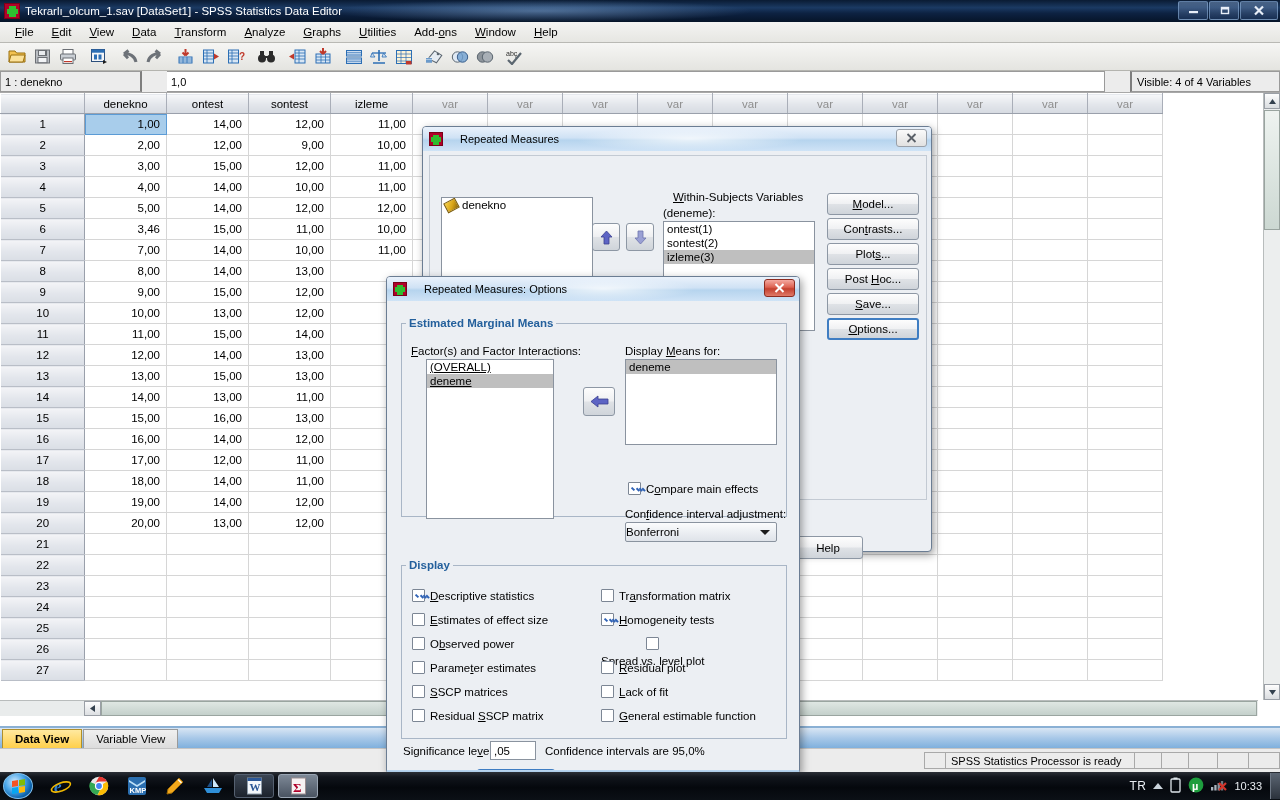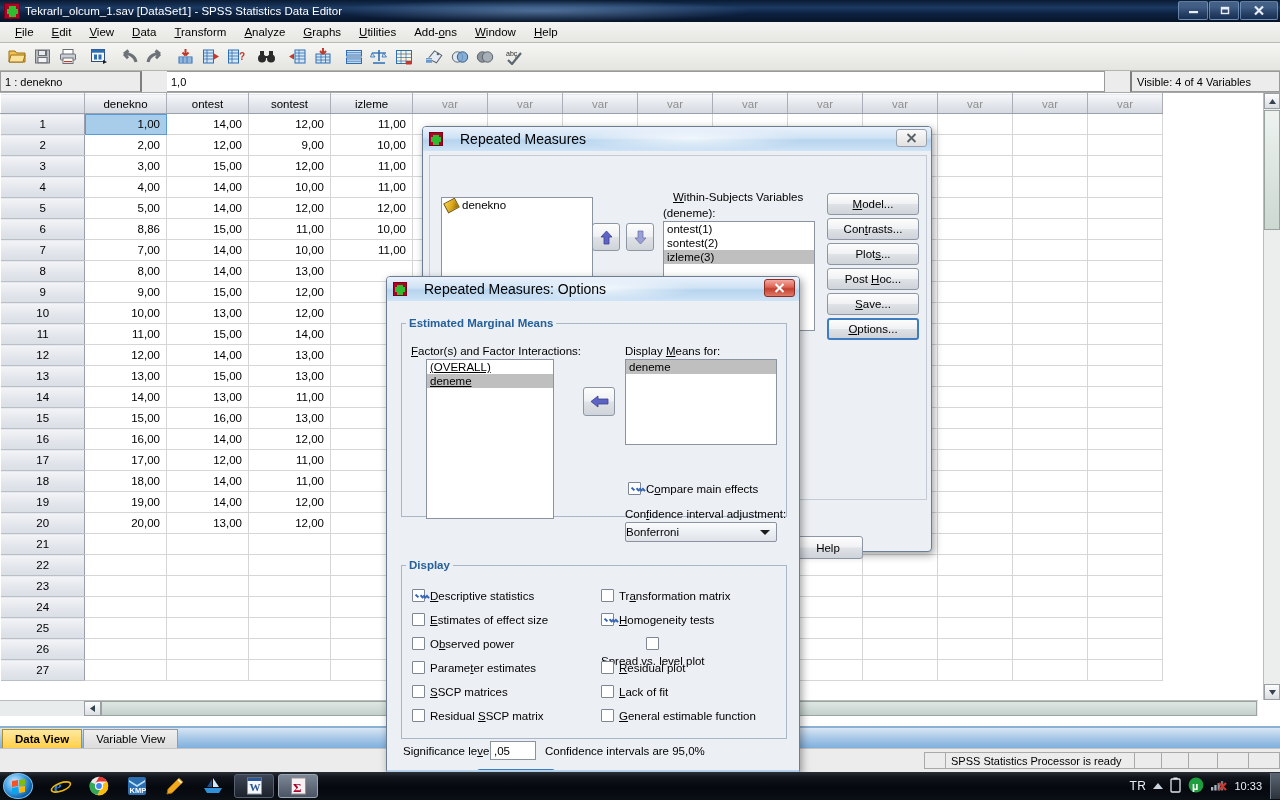--- a/index.html
+++ b/index.html
@@ -231,21 +231,21 @@
   .dlg-title::after{
     content:""; position:absolute; left:30%; top:0; width:45%;height:24px;
     background: radial-gradient(ellipse at center, rgba(255,255,255,.75) 0%, rgba(255,255,255,0) 70%);
   }
   .dlg-ico{
     width:14px;height:14px;margin:0 5px 0 6px;flex:none;
     background:#b0002a;border:1px solid #7a0018;position:relative; z-index:2;
   }
   .dlg-ico::before{content:"";position:absolute;left:3px;top:2px;width:6px;height:10px;background:#2fbd2f;}
   .dlg-ico::after{content:"";position:absolute;left:1px;top:4px;width:10px;height:5px;background:#2fbd2f;}
-  .dlg-title-text{ font-size:14px;color:#000;z-index:2;padding-left:12px; }
+  .dlg-title-text{ font-size:11px;color:#000;z-index:2;padding-left:12px; }
   .dlg-x{
     position:absolute;right:4px;top:2px;width:31px;height:18px;border-radius:3px;
     background:linear-gradient(to bottom,#f4a9a0 0%,#dd6252 45%,#c3402f 55%,#e07a68 100%);
     border:1px solid #8d2c20; color:#fff;font-size:11px;font-weight:bold;
     display:flex;align-items:center;justify-content:center; z-index:3;
   }
   .dlg-x.inactive{
     background:linear-gradient(to bottom,#fafafa,#e1e1e1);
     border:1px solid #9aa0a8; color:#555;
   }
@@ -621,21 +621,21 @@
             <td class="empty"></td>
             <td class="empty"></td>
             <td class="empty"></td>
             <td class="empty"></td>
             <td class="empty"></td>
             <td class="empty"></td>
             <td class="empty"></td>
           </tr>
           <tr>
             <td class="rowhdr">6</td>
-            <td>8,86</td>
+            <td>3,46</td>
             <td>15,00</td>
             <td>11,00</td>
             <td>10,00</td>
             <td class="empty"></td>
             <td class="empty"></td>
             <td class="empty"></td>
             <td class="empty"></td>
             <td class="empty"></td>
             <td class="empty"></td>
             <td class="empty"></td>

